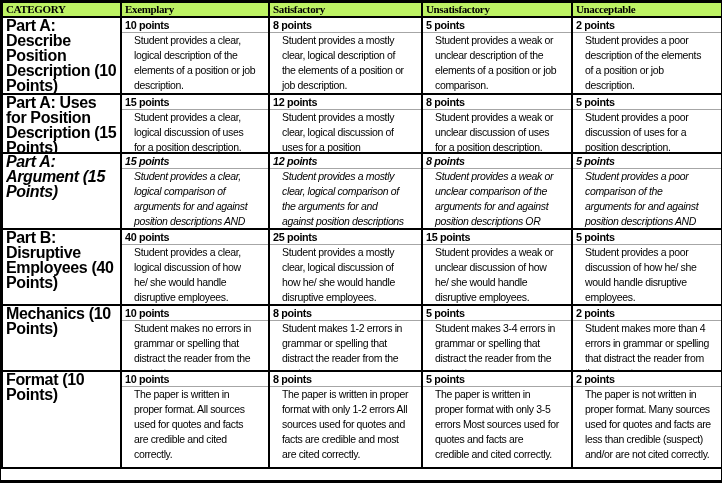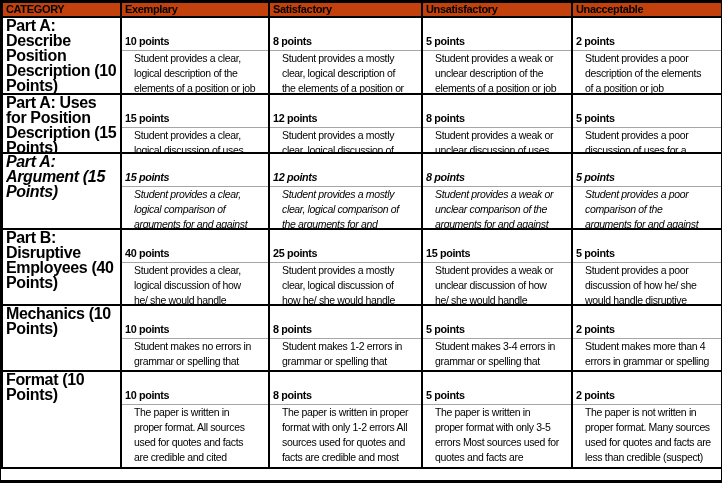--- a/index.html
+++ b/index.html
@@ -13,43 +13,43 @@
   }
 
   table.rubric {
     border-collapse: collapse; table-layout: fixed;
     width: 722px;
     font-size: 10.5px; letter-spacing: -0.35px; line-height: 15px;
   }
   th, td { border: 2px solid #000; vertical-align: top; padding: 0; }
 
   th {
-    background: #c2410c;
+    background: #bef264;
     font-size: 11px; font-weight: bold;
     text-align: left; padding: 0 3px;
     height: 15px; line-height: 13px;
-    white-space: nowrap; overflow: hidden;
+    white-space: nowrap; overflow: hidden; font-family: Liberation Serif, serif;
   }
 
   td.cat {
     font-weight: bold; font-size: 16px;
     padding: 0 3px; line-height: 15px;
   }
 
   .cellbox { overflow: hidden; }
   .r0 .cellbox { height: 75px; }
   .r1 .cellbox { height: 57px; }
   .r2 .cellbox { height: 74px; font-style: italic; }
   .r3 .cellbox { height: 74px; }
   .r4 .cellbox { height: 64px; }
   .r5 .cellbox { height: 95px; }
 
   .pts {
     font-weight: bold; font-size: 10.8px;
-    padding: 16px 3px; height: 15px; line-height: 14px;
+    padding: 0 3px; height: 15px; line-height: 14px;
     border-bottom: 1px solid #a6a6a6;
     overflow: hidden; white-space: nowrap;
   }
   .desc { padding: 0 12px; }
 </style>
 </head>
 <body>
 
 <div class="sheet">
   <table class="rubric">

